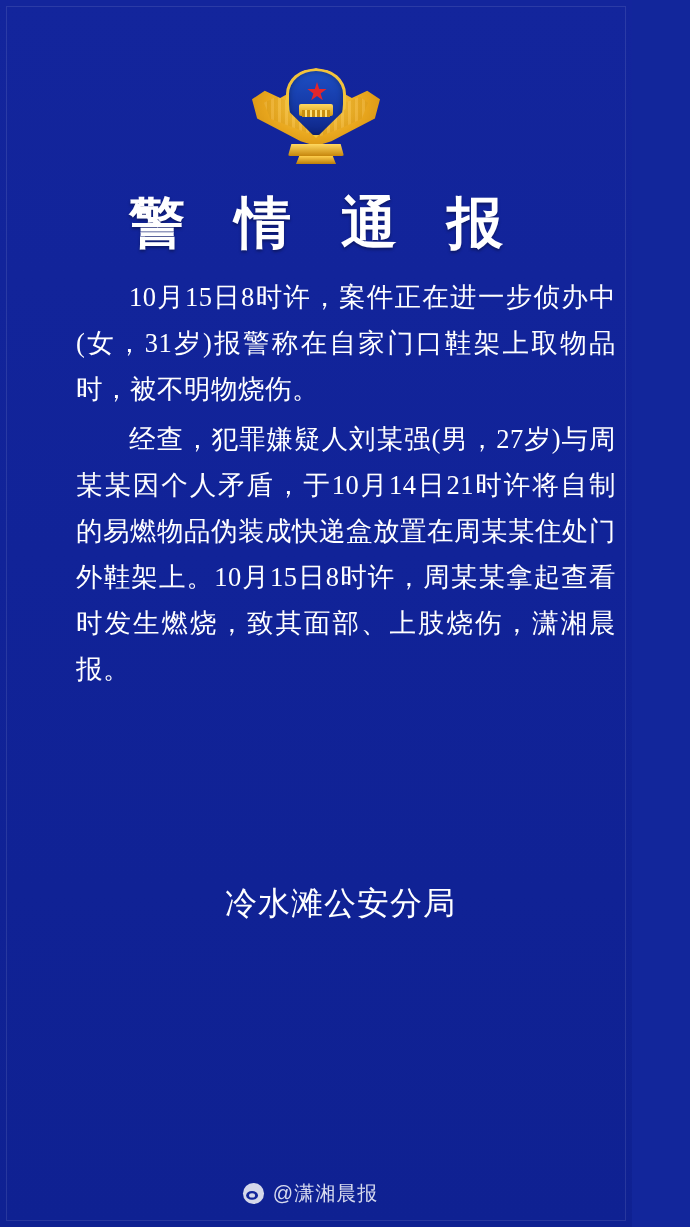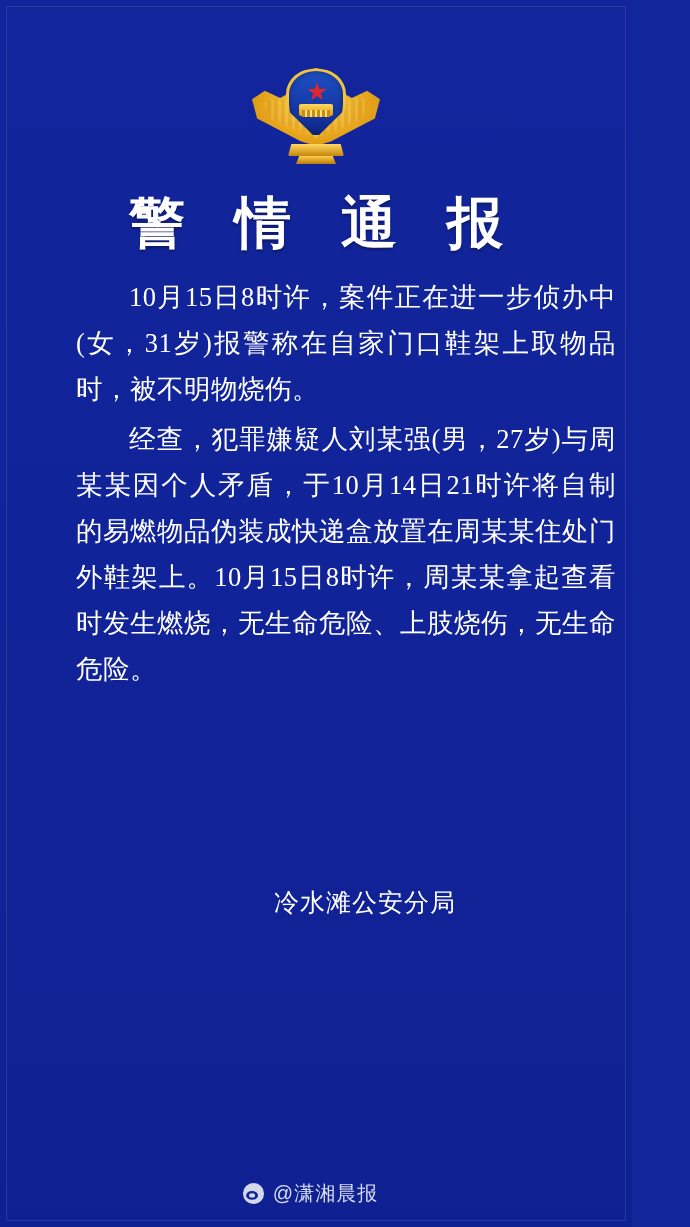--- a/index.html
+++ b/index.html
@@ -138,21 +138,21 @@
     letter-spacing: 0.5px;
     margin-bottom: 4px;
   }
 
   
   .sign {
     position: absolute;
     right: 176px;
     top: 882px;
     text-align: center;
-    font-size: 25px;
+    font-size: 32px;
     line-height: 42px;
     letter-spacing: 1px;
   }
 
   
   .footer {
     position: absolute;
     left: 0; right: 12px;
     bottom: 20px;
     display: flex;
@@ -188,21 +188,21 @@
       <div class="em-gate"></div>
       <div class="em-base"></div>
       <div class="em-base2"></div>
     </div>
   </div>
 
   <div class="title">警 情 通 报</div>
 
   <div class="body-text">
     <p>10月15日8时许，案件正在进一步侦办中(女，31岁)报警称在自家门口鞋架上取物品时，被不明物烧伤。</p>
-    <p>经查，犯罪嫌疑人刘某强(男，27岁)与周某某因个人矛盾，于10月14日21时许将自制的易燃物品伪装成快递盒放置在周某某住处门外鞋架上。10月15日8时许，周某某拿起查看时发生燃烧，无生命危险、上肢烧伤，无生命危险。</p>
+    <p>经查，犯罪嫌疑人刘某强(男，27岁)与周某某因个人矛盾，于10月14日21时许将自制的易燃物品伪装成快递盒放置在周某某住处门外鞋架上。10月15日8时许，周某某拿起查看时发生燃烧，致其面部、上肢烧伤，潇湘晨报。</p>
   </div>
 
   <div class="sign">
     <div>冷水滩公安分局</div>
   </div>
 
   <div class="footer">
     <span class="weibo-icon">
       <svg viewBox="0 0 24 24" width="23" height="23" aria-hidden="true">
         <circle cx="12" cy="12" r="11" fill="#e6e8f2"></circle>

